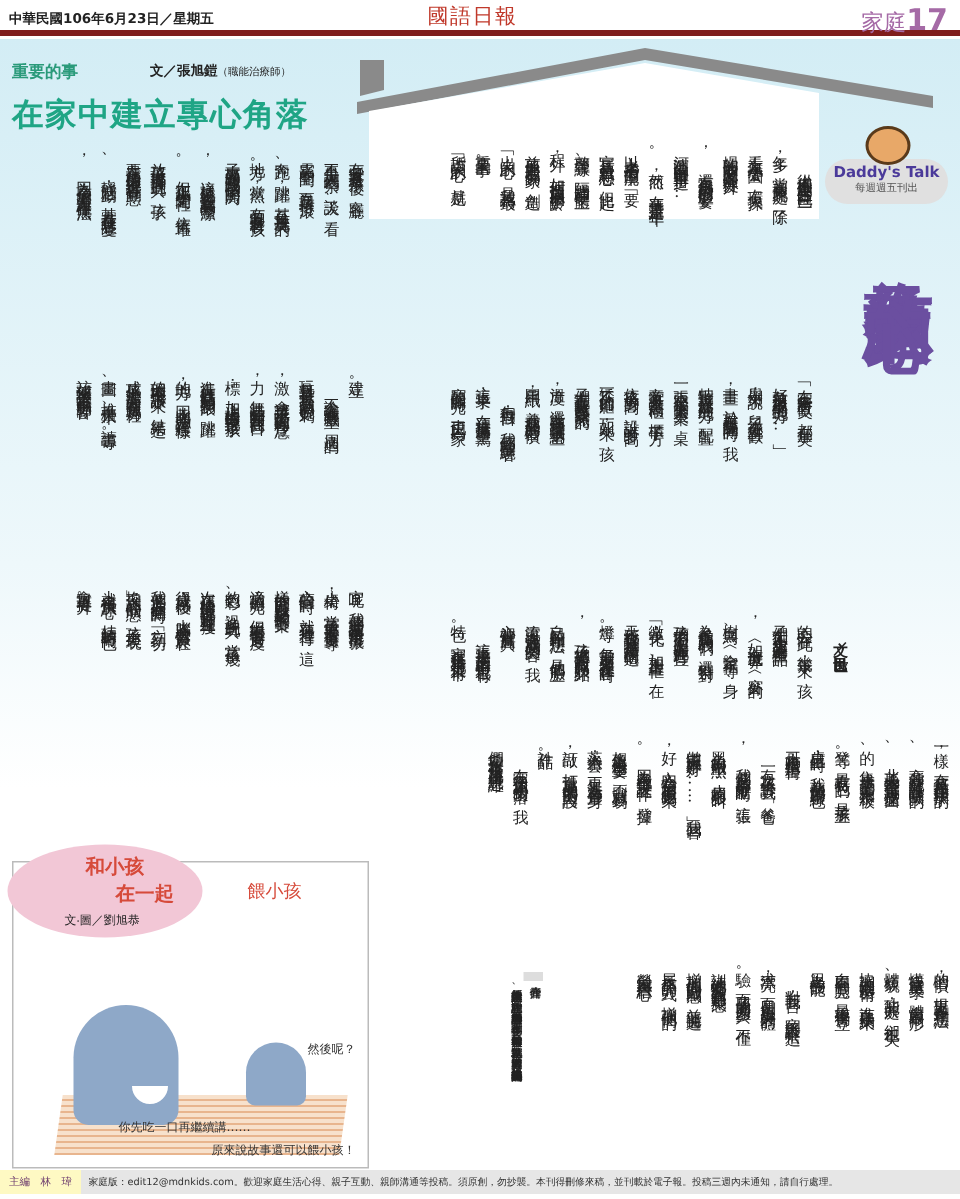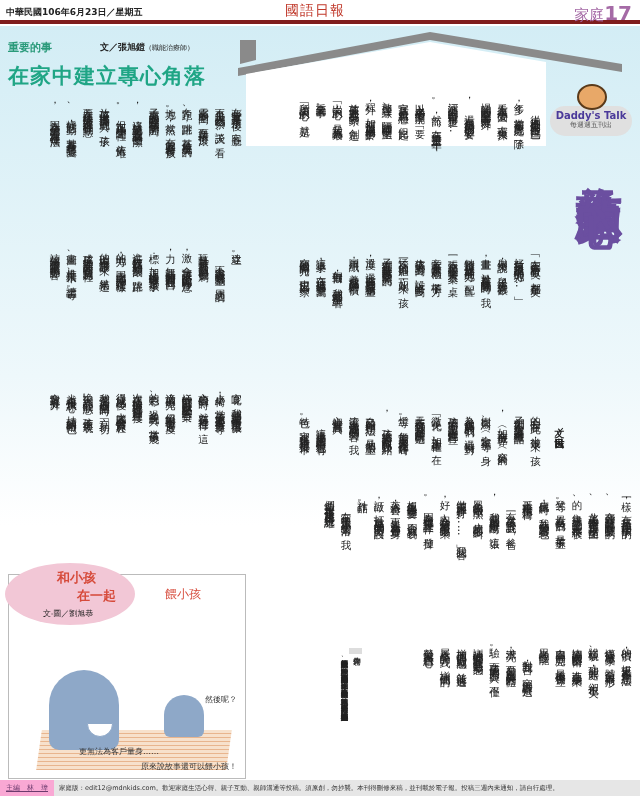--- a/index.html
+++ b/index.html
@@ -32,21 +32,21 @@
   .c-t { position: absolute; font-family: "DejaVu Sans", sans-serif; font-size: 8px; line-height: 13px; color: #333; }
   .c-table { position: absolute; left: 30px; top: 155px; width: 190px; height: 40px; background: repeating-linear-gradient(#f7e1cc 0 3px, #e8b58e 3px 4px); transform: skewX(-8deg); }
   .c-ele1 { position: absolute; left: 40px; top: 95px; width: 70px; height: 80px; border-radius: 35px 35px 10px 10px; background: #8ea8c8; }
   .c-ele2 { position: absolute; left: 155px; top: 120px; width: 40px; height: 42px; border-radius: 20px 20px 6px 6px; background: #8ea8c8; }
   .c-bowl { position: absolute; left: 78px; top: 148px; width: 26px; height: 14px; border-radius: 0 0 13px 13px; background: #fff; border: 1px solid #8ea8c8; }
   .c-cap { position: absolute; right: 8px; bottom: 6px; font-size: 8px; color: #333; }
   .bio { position: absolute; left: 268px; top: 640px; width: 100px; height: 120px; }
   .bio-lbl { position: absolute; right: 6px; top: 8px; writing-mode: vertical-rl; background: #ddd; font-family: "DejaVu Sans", sans-serif; font-size: 8px; padding: 3px 1px; }
   .bio-txt { position: absolute; right: 18px; top: 14px; writing-mode: vertical-rl; font-family: "DejaVu Sans", sans-serif; font-size: 7.5px; line-height: 11px; height: 110px; }
   .footer { position: absolute; left: 0; top: 780px; width: 640px; height: 16px; background: #e6e6e6; font-family: "DejaVu Sans", sans-serif; font-size: 6.5px; line-height: 16px; }
-  .f-ed { display: inline-block; background: #f9a8d4; padding: 0 6px; color: #6b3a6d; font-size: 7px; text-decoration: underline; }
+  .f-ed { display: inline-block; background: #fef9c3; padding: 0 6px; color: #6b3a6d; font-size: 7px; }
   .f-txt { margin-left: 5px; color: #333; }
 </style>
 </head>
 <body>
 
 <div class="header">
   <span class="h-date">中華民國106年6月23日／星期五</span>
   <span class="h-logo">國語日報</span>
   <span class="h-sec"><span>家庭</span><b>17</b></span>
 </div>
@@ -107,19 +107,19 @@
   <div class="c-blob"></div>
   <div class="c-tit1">和小孩</div>
   <div class="c-tit2">在一起</div>
   <div class="c-by">文‧圖／劉旭恭</div>
   <div class="c-name">餵小孩</div>
   <div class="c-t" style="left:196px; top:118px;">然後呢？</div>
   <div class="c-table"></div>
   <div class="c-ele1"></div>
   <div class="c-ele2"></div>
   <div class="c-bowl"></div>
-  <div class="c-t" style="left:70px; top:170px;">更無法為客戶量身……</div>
+  <div class="c-t" style="left:70px; top:170px;">你先吃一口再繼續講……</div>
   <div class="c-cap">原來說故事還可以餵小孩！</div>
 </div>
 
 <div class="footer">
   <span class="f-ed">主編　林　瑋</span><span class="f-txt">家庭版：edit12@mdnkids.com。歡迎家庭生活心得、親子互動、親師溝通等投稿。須原創，勿抄襲。本刊得刪修來稿，並刊載於電子報。投稿三週內未通知，請自行處理。</span>
 </div>
 
 </body></html>

